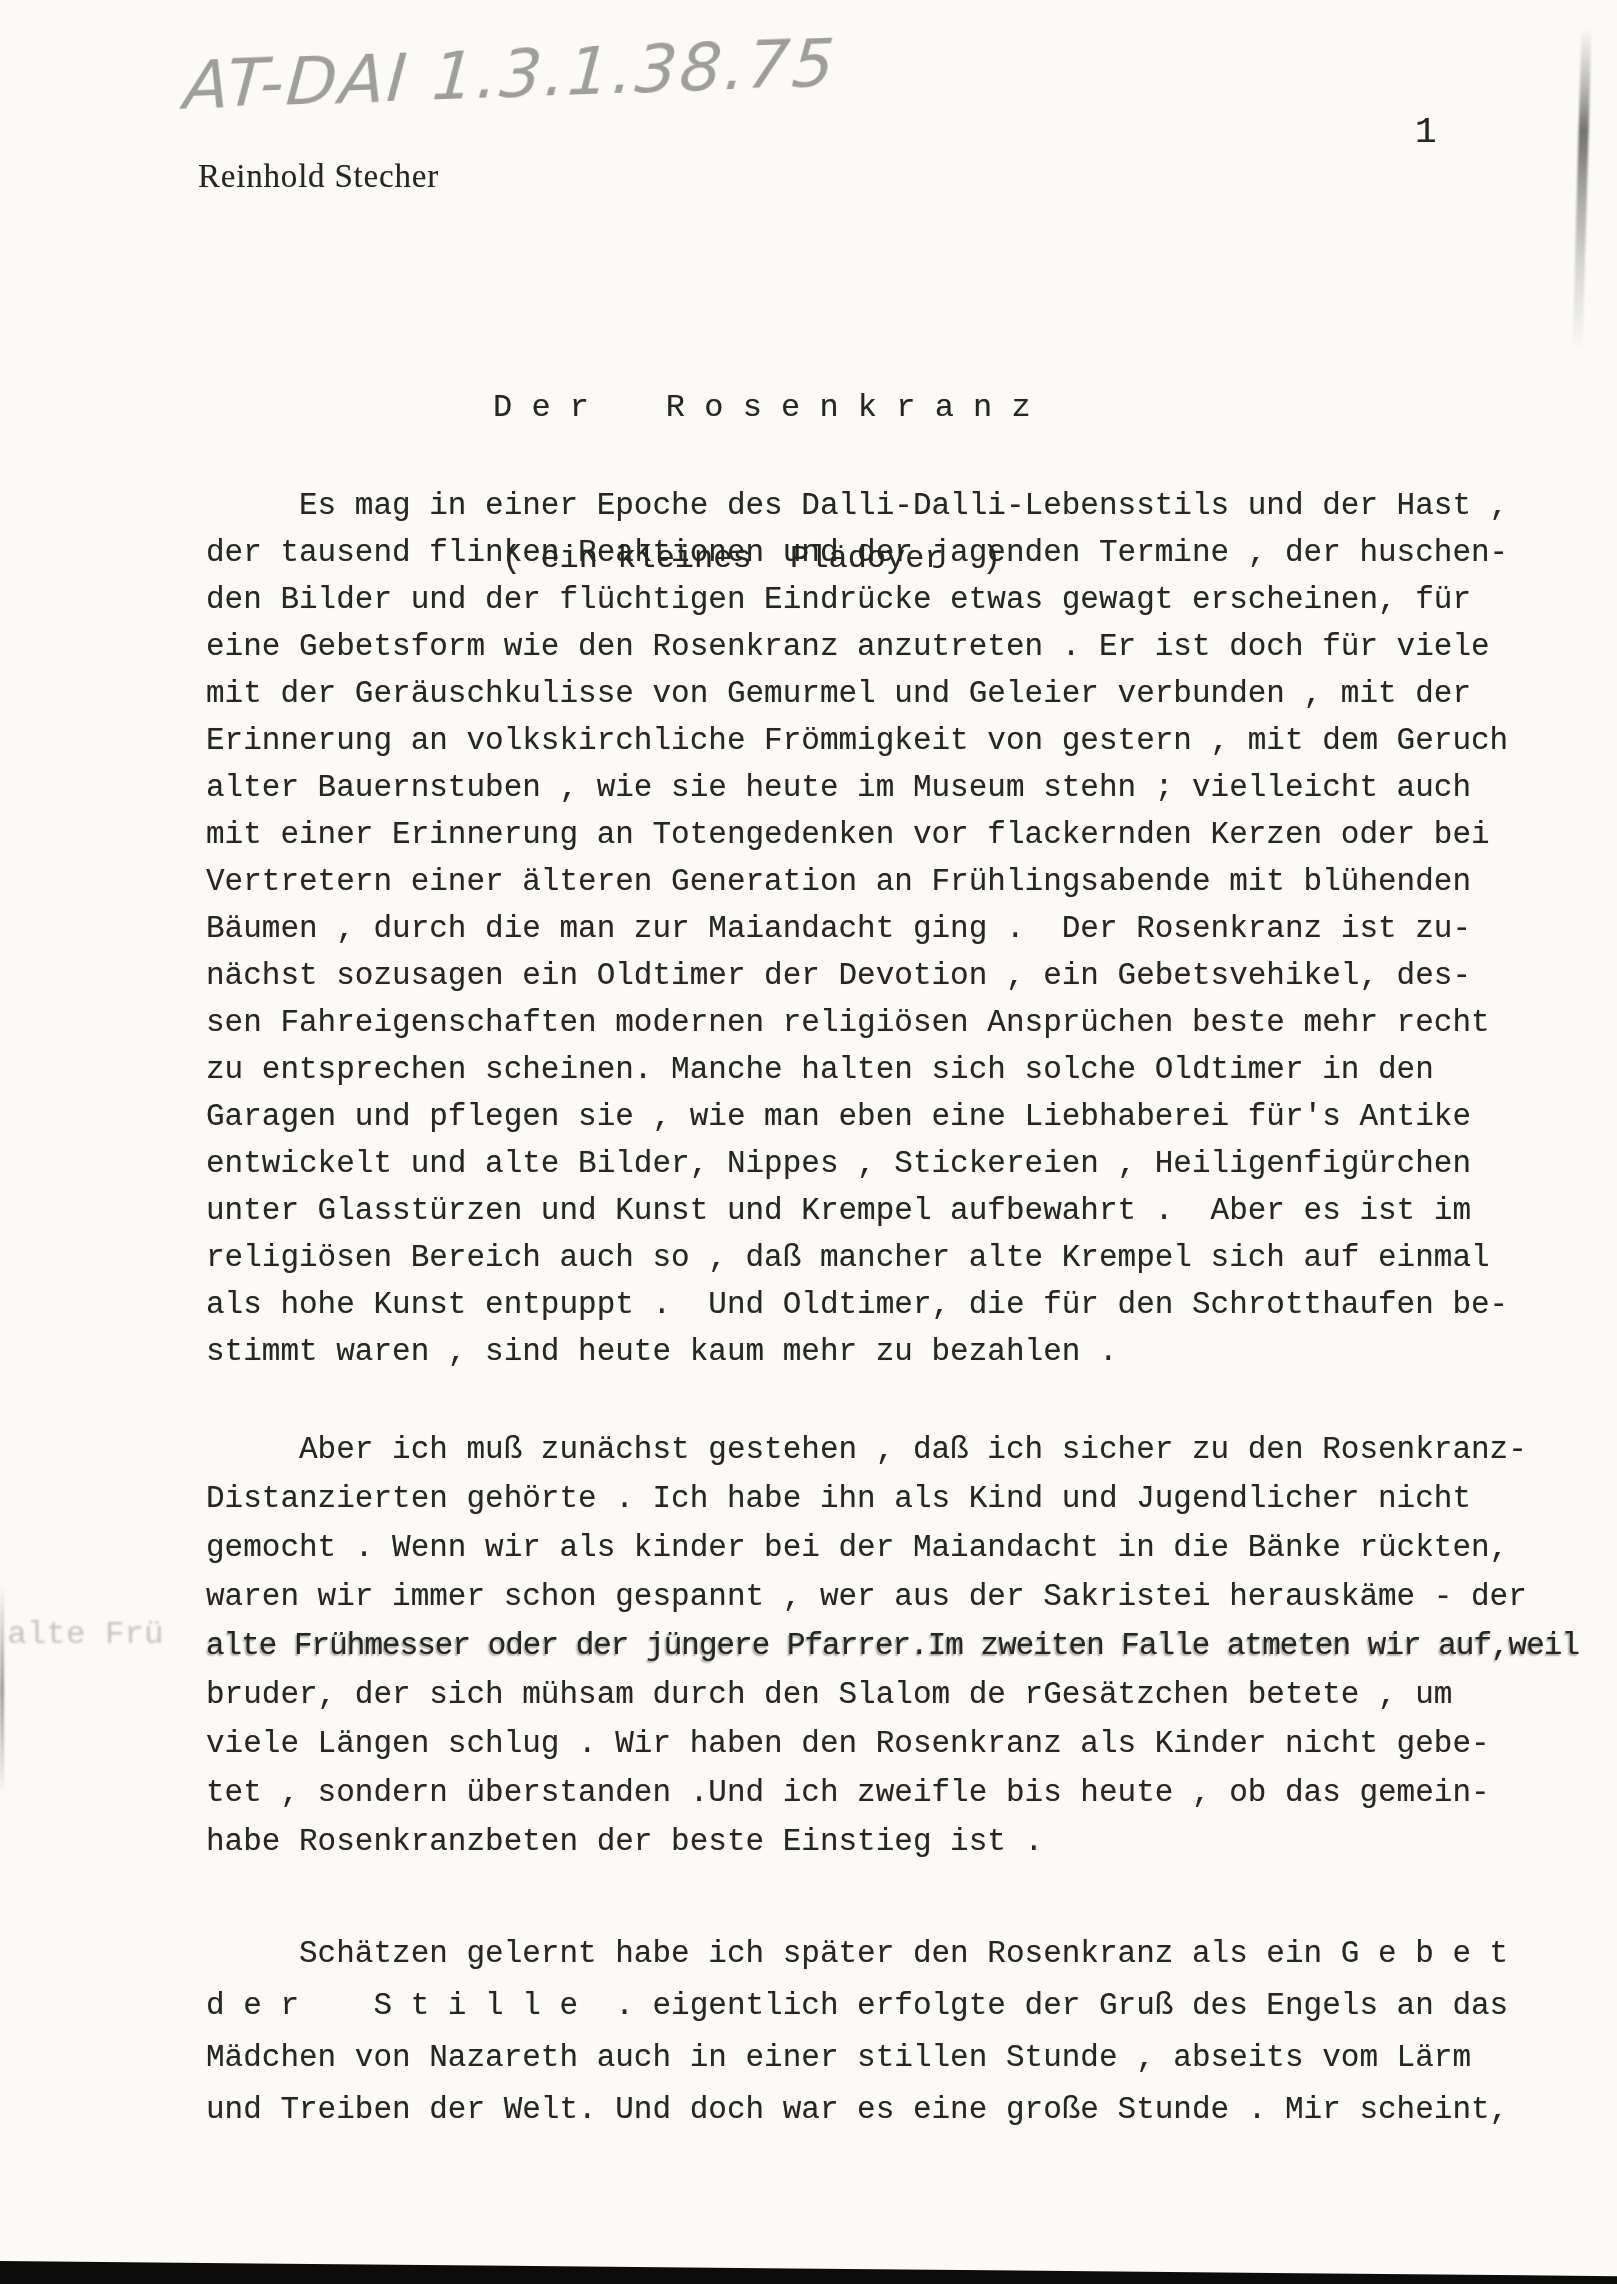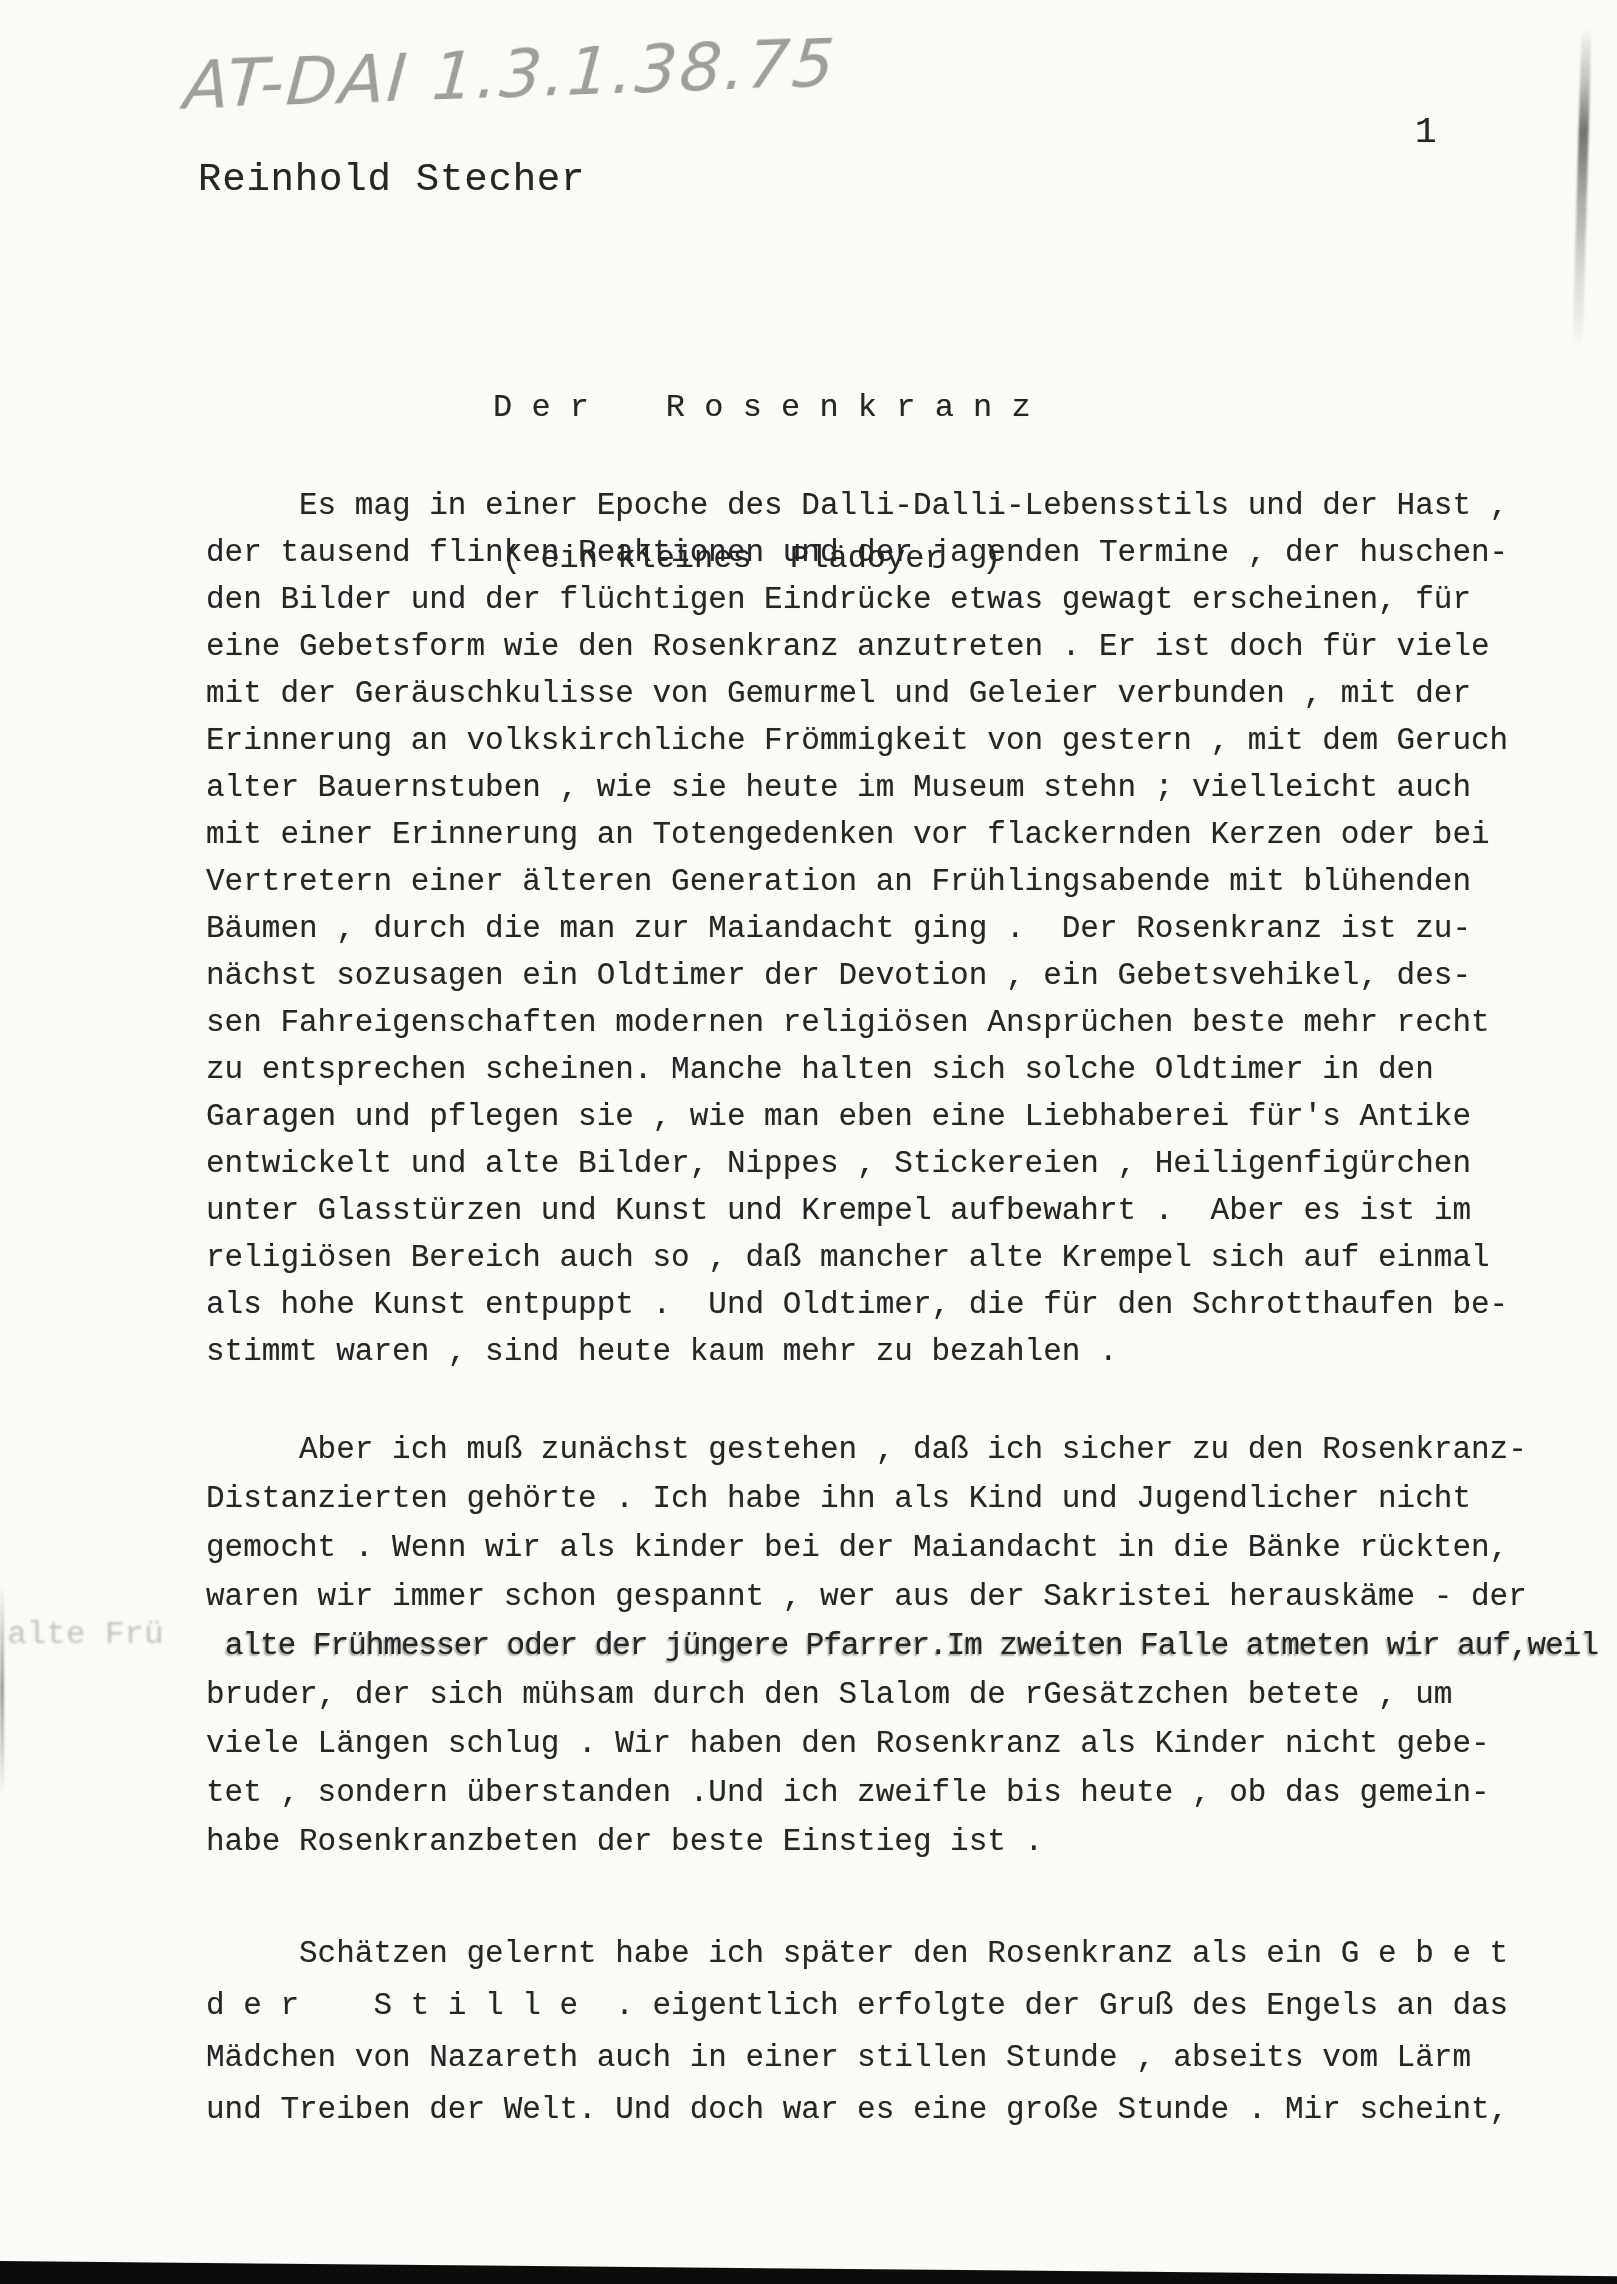--- a/index.html
+++ b/index.html
@@ -28,24 +28,25 @@
   }
 
   .page-number {
     position: absolute; left: 1415px; top: 112px;
     font-size: 36px;
     text-shadow: 0 0 0.8px rgba(0,0,0,.4);
   }
 
   .author {
     position: absolute; left: 198px; top: 158px;
-    font-size: 39px;
+    font-size: 33px;
     letter-spacing: 0.8px;
     text-shadow: 0 0 0.8px rgba(0,0,0,.35);
     white-space: pre;
+    font-family: Liberation Serif, serif;
   }
 
   .title-block {
     position: absolute; left: 493px; top: 315px;
     font-size: 32px;
     text-shadow: 0 0 0.8px rgba(0,0,0,.35);
     white-space: pre;
   }
   .title-line1 { margin: 0 16px 31px 0; }
   .title-line2 { margin: 9px; }
@@ -62,21 +63,20 @@
   .para-2 { top: 1425px; width: 1411px; }
   .para-2 .line { line-height: 49px; height: 49px; }
   .para-3 { top: 1928px; }
   .para-3 .line { line-height: 52px; height: 52px; }
 
   
   .para-2 .line:nth-child(5) {
     letter-spacing: -1px;
     filter: blur(0.4px);
     text-shadow: -1.6px 1.6px 1.6px rgba(40,40,40,.35), 0 0 0.8px rgba(0,0,0,.4);
-    text-align: center;
   }
 
   
   .ghost-text {
     position: absolute; left: 11.3px; top: 1617px;
     font-size: 31px;
     color: #6a6a6a;
     opacity: 0.38;
     filter: blur(1px);
     white-space: pre;

